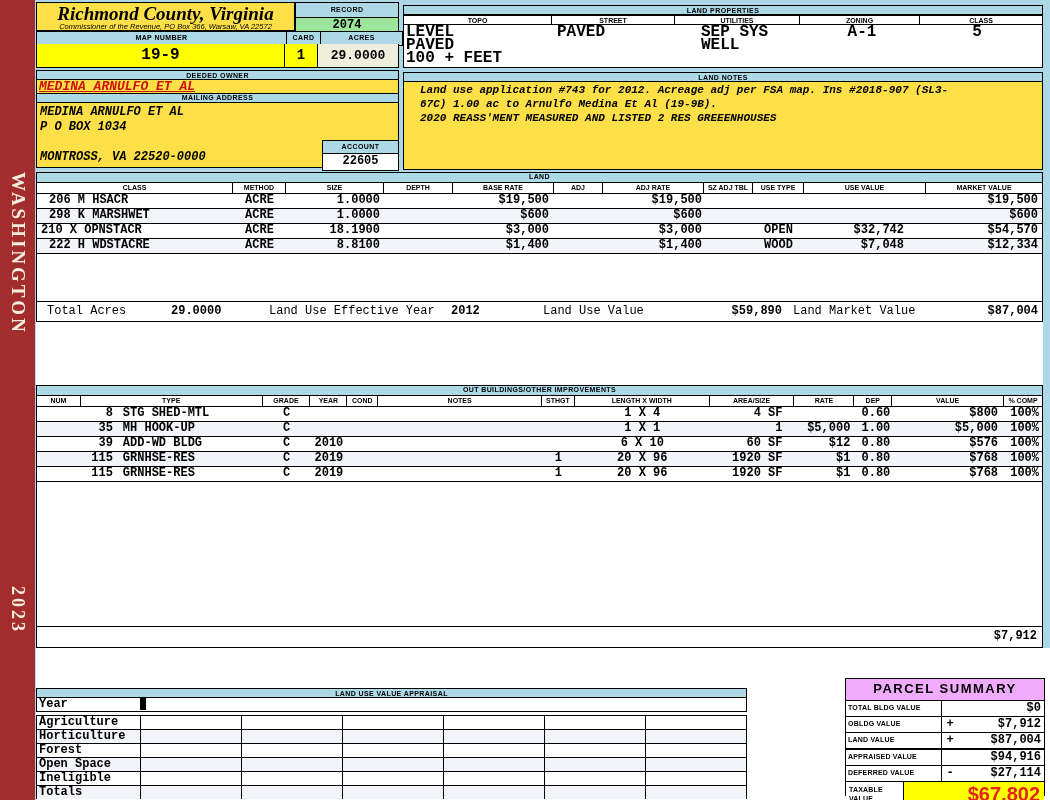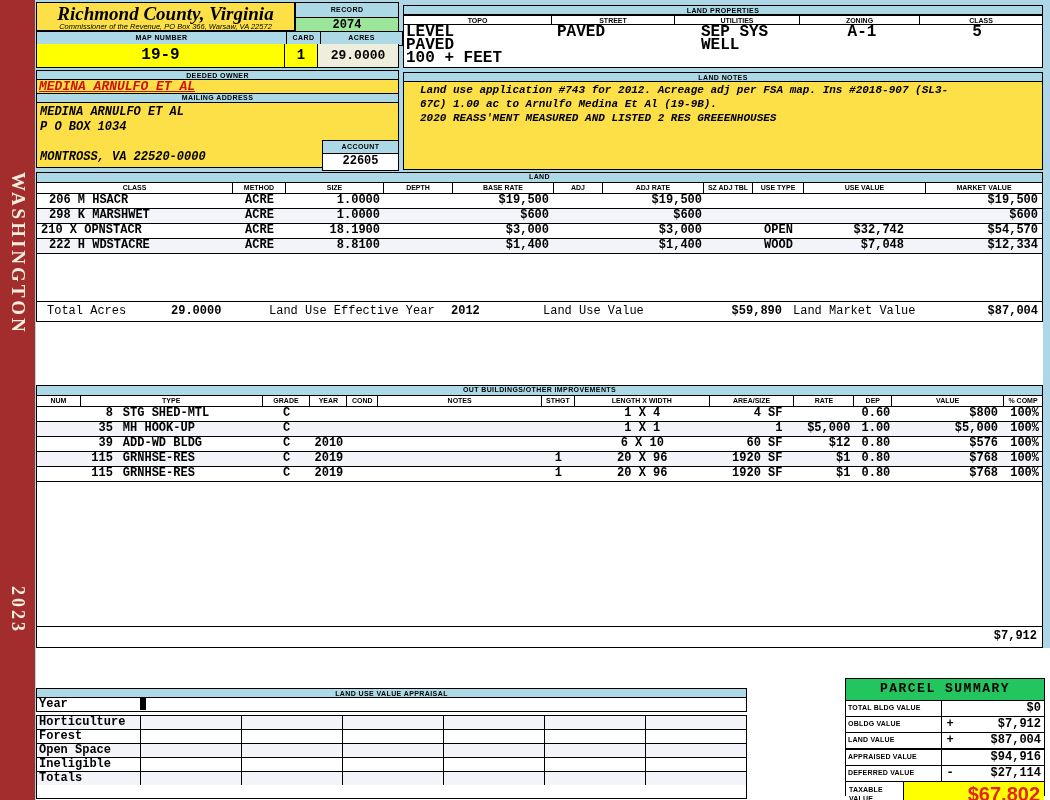--- a/index.html
+++ b/index.html
@@ -86,21 +86,21 @@
   #appr-grid{left:36px;top:715px;width:711px;height:84px;display:flex;flex-direction:column;background:#fff;border:1px solid #000;z-index:2;}
   .arow{display:flex;height:13px;border-bottom:1px solid #000;flex:none;}
   .arow:last-child{border-bottom:none;}
   .arow.alt{background:#F2F4FA;}
   .alabel{box-sizing:border-box;width:104px;border-right:1px solid #000;font-family:"Liberation Mono","DejaVu Sans Mono",monospace;font-weight:bold;font-size:12px;line-height:12px;padding-left:2px;white-space:pre;overflow:hidden;}
   .acell{box-sizing:border-box;flex:1;border-right:1px solid #000;}
   .acell:last-child{border-right:none;}
 
   
   #ps{left:845px;top:678px;width:200px;height:118px;border:1px solid #000;background:#fff;display:flex;flex-direction:column;z-index:2;}
-  #ps-title{height:21px;line-height:20px;background:#22c55e;border-bottom:1px solid #000;text-align:center;font-family:Liberation Mono, monospace;font-weight:bold;font-size:13px;letter-spacing:1.5px;flex:none;}
+  #ps-title{height:21px;line-height:20px;background:#f0abfc;border-bottom:1px solid #000;text-align:center;font-family:Liberation Sans, sans-serif;font-weight:bold;font-size:13px;letter-spacing:1.5px;flex:none;}
   .ps-row{display:flex;height:15px;border-bottom:1px solid #000;flex:none;}
   .ps-label{box-sizing:border-box;width:96px;border-right:1px solid #000;font-weight:bold;font-size:7px;line-height:14px;padding-left:2px;letter-spacing:.2px;overflow:hidden;}
   .ps-op{width:16px;font-family:"Liberation Mono","DejaVu Sans Mono",monospace;font-weight:bold;font-size:12px;line-height:14px;text-align:center;}
   .ps-val{flex:1;font-family:"Liberation Mono","DejaVu Sans Mono",monospace;font-weight:bold;font-size:12px;line-height:14px;text-align:right;padding-right:3px;}
   #ps-taxrow{display:flex;flex:1;border-top:1px solid #000;margin-top:-1px;}
   #ps-taxlabel{box-sizing:border-box;width:58px;border-right:1px solid #000;background:#fff;font-weight:bold;font-size:7px;line-height:9px;padding:3px 0 0 3px;letter-spacing:.2px;}
   #ps-taxval{flex:1;background:#FFFF00;color:#E4251B;font-weight:800;font-size:20px;line-height:24px;text-align:right;padding-right:4px;font-family:"Liberation Sans",sans-serif;}
 </style>
 </head>
 <body>
@@ -369,20 +369,29 @@
         <div class="alabel">Year</div>
         <div class="acell"></div>
         <div class="acell"></div>
         <div class="acell"></div>
         <div class="acell"></div>
         <div class="acell"></div>
         <div class="acell"></div>
       </div>
     </div>
   <div class="abs" id="appr-grid">
+      <div class="arow">
+        <div class="alabel">Agriculture</div>
+        <div class="acell"></div>
+        <div class="acell"></div>
+        <div class="acell"></div>
+        <div class="acell"></div>
+        <div class="acell"></div>
+        <div class="acell"></div>
+      </div>
       <div class="arow alt">
         <div class="alabel">Horticulture</div>
         <div class="acell"></div>
         <div class="acell"></div>
         <div class="acell"></div>
         <div class="acell"></div>
         <div class="acell"></div>
         <div class="acell"></div>
       </div>
       <div class="arow">

